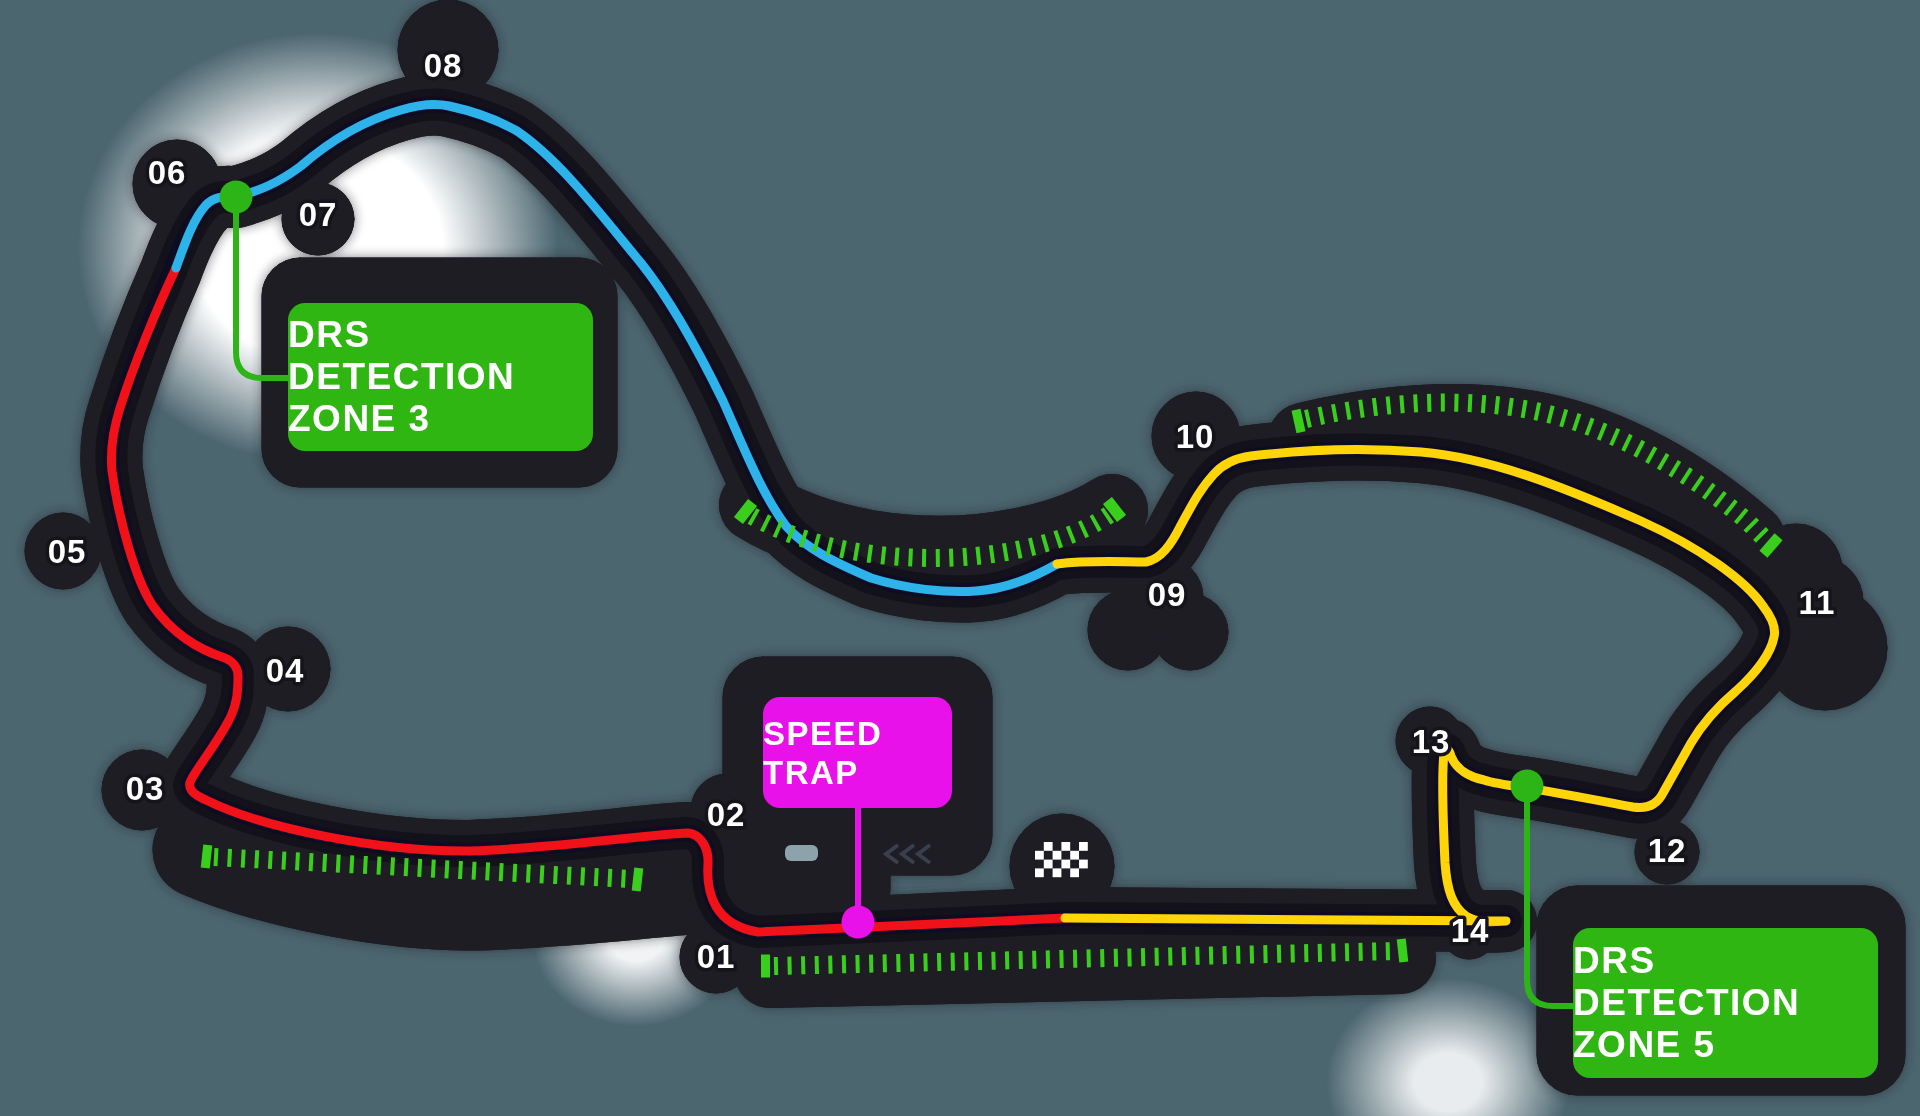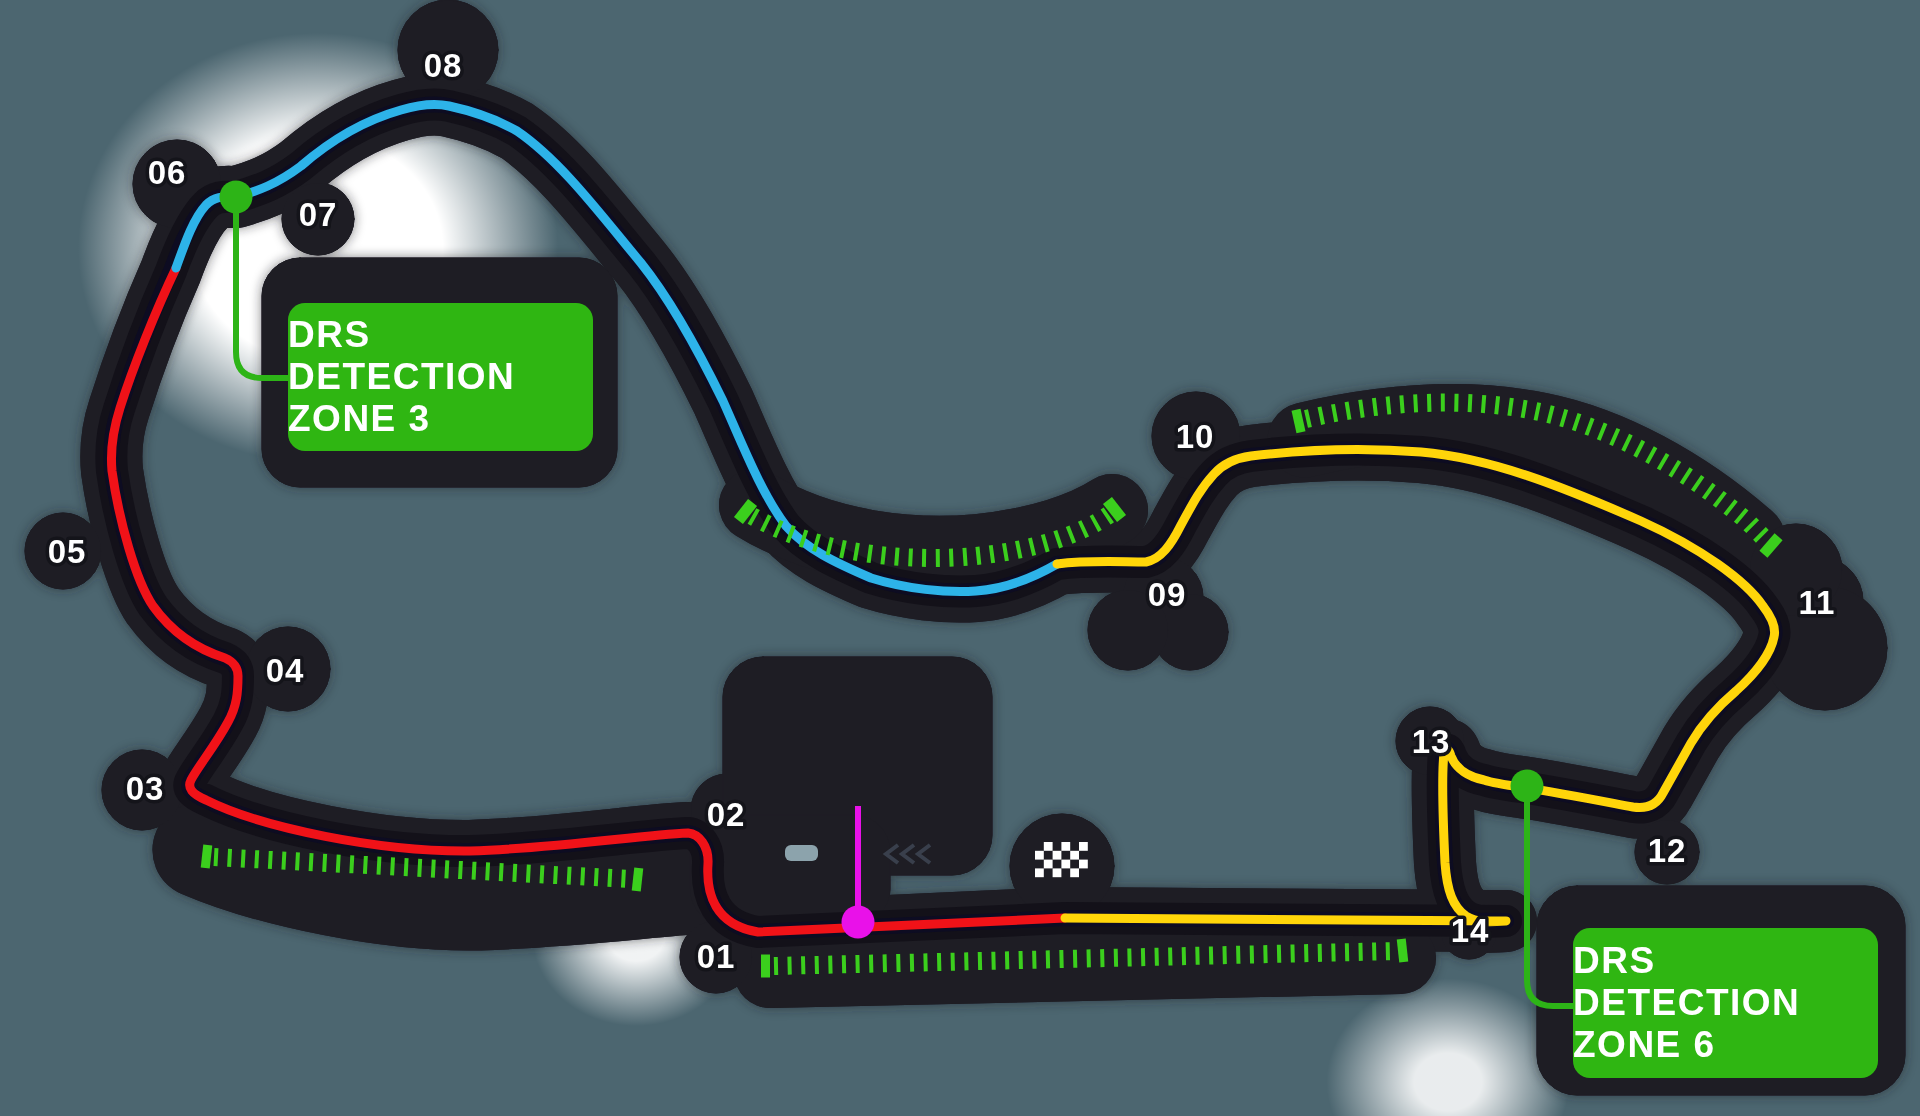--- a/index.html
+++ b/index.html
@@ -267,20 +267,24 @@
     <text x="1470" y="942">14</text>
   </g>
 </svg>
 
 <div class="label-box green drs-box" style="left:288px;top:303px;width:305px;height:148px;">
   <span>DRS</span>
   <span>DETECTION</span>
   <span>ZONE 3</span>
 </div>
 
+<div class="label-box magenta st-box" style="left:763px;top:697px;width:189px;height:111px;">
+  <span>SPEED</span>
+  <span>TRAP</span>
+</div>
 
 <div class="label-box green drs-box" style="left:1573px;top:928px;width:305px;height:150px;">
   <span>DRS</span>
   <span>DETECTION</span>
-  <span>ZONE 6</span>
+  <span>ZONE 5</span>
 </div>
 
 </div>
 
 </body></html>

